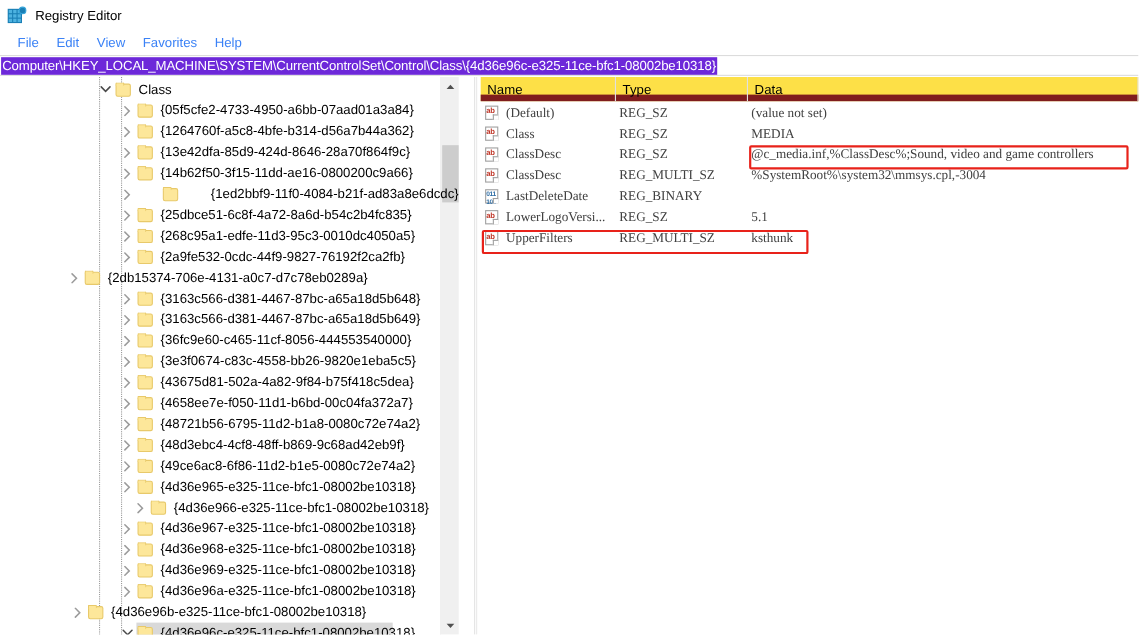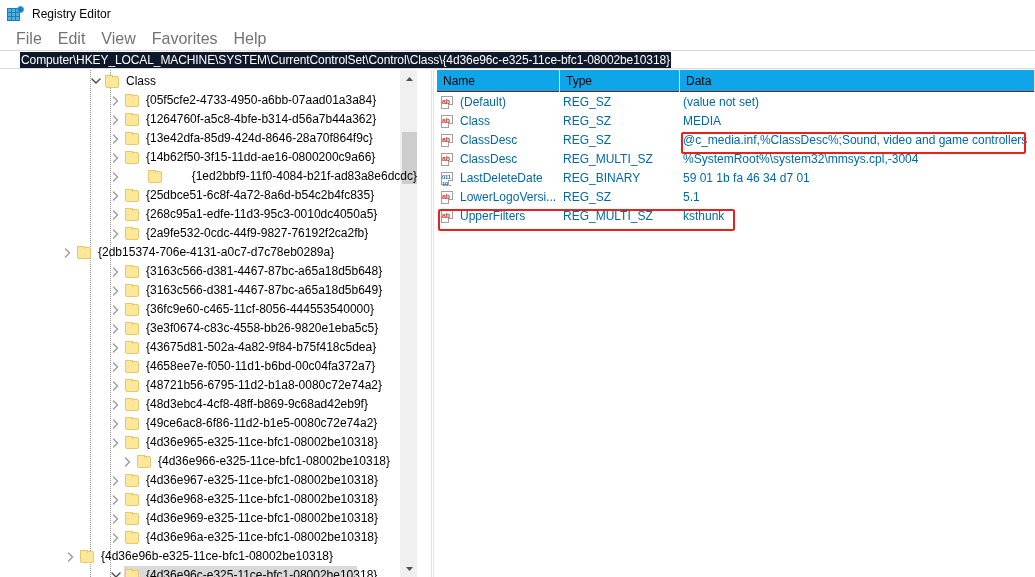--- a/index.html
+++ b/index.html
@@ -69,45 +69,45 @@
   .menubar {
     position: absolute;
     left: 0; top: 28px;
     width: 1035px; height: 21px;
     background: #ffffff;
     display: flex;
     align-items: center;
     padding-left: 8px;
   }
   .menu-item {
-    font-size: 16px;
-    color: #737373;
+    font-size: 12px;
+    color: #3b82f6;
     padding: 2px 8px;
     white-space: nowrap;
     cursor: default;
   }
 
   
   .addressbar {
     position: absolute;
     left: 0; top: 50px;
     width: 1035px; height: 19px;
     background: #ffffff;
     border-top: 1px solid #dcdcdc;
     border-bottom: 1px solid #dcdcdc;
     display: flex;
     align-items: center;
   }
   .address-text {
-    background: #0f172a;
+    background: #6d28d9;
     color: #ffffff;
     font-size: 12px;
     line-height: 16px;
     padding: 0 1px;
-    margin-left: 20px;
+    margin-left: 1px;
     white-space: nowrap;
     letter-spacing: -0.1px;
   }
 
   
   .content {
     position: absolute;
     left: 0; top: 70px;
     width: 1035px;
     height: 507px;
@@ -228,22 +228,22 @@
   .valuepane {
     position: absolute;
     left: 437px; top: 0;
     width: 598px; height: 507px;
     background: #ffffff;
   }
   .vp-header {
     position: absolute;
     left: 0; top: 0;
     width: 598px; height: 22px;
-    background: #0ea5e9;
-    border-bottom: 1px solid #7f1d1d;
+    background: #fde047;
+    border-bottom: 6px solid #7f1d1d;
     text-decoration: underline;
   }
   .vp-col {
     position: absolute;
     top: 0;
     height: 22px;
     font-size: 12px;
     line-height: 22px;
     color: #000000;
     padding-left: 6px;
@@ -263,23 +263,24 @@
     display: block;
     white-space: nowrap;
     cursor: default;
   }
   .cell {
     position: absolute;
     top: 0;
     height: 19px;
     line-height: 19px;
     font-size: 12px;
-    color: #0369a1;
+    color: #404040;
     white-space: nowrap;
     overflow: hidden;
+    font-family: Liberation Serif, serif;
   }
   .cell.name { left: 23px; }
   .cell.type { left: 126px; }
   .cell.data { left: 246px; }
 
   .val-icon {
     position: absolute;
     left: 4px; top: 3px;
     width: 14px; height: 14px;
   }
@@ -736,21 +737,20 @@
           </div>
           <div class="vp-row">
             <span class="val-icon">
               <span class="ico-page ico-bin">
                 <span class="ab">011<br>100</span>
                 <span class="fold"></span>
               </span>
             </span>
             <span class="cell name">LastDeleteDate</span>
             <span class="cell type">REG_BINARY</span>
-            <span class="cell data">59 01 1b fa 46 34 d7 01</span>
           </div>
           <div class="vp-row">
             <span class="val-icon">
               <span class="ico-page">
                 <span class="ab">ab</span>
                 <span class="fold"></span>
               </span>
             </span>
             <span class="cell name">LowerLogoVersi...</span>
             <span class="cell type">REG_SZ</span>

